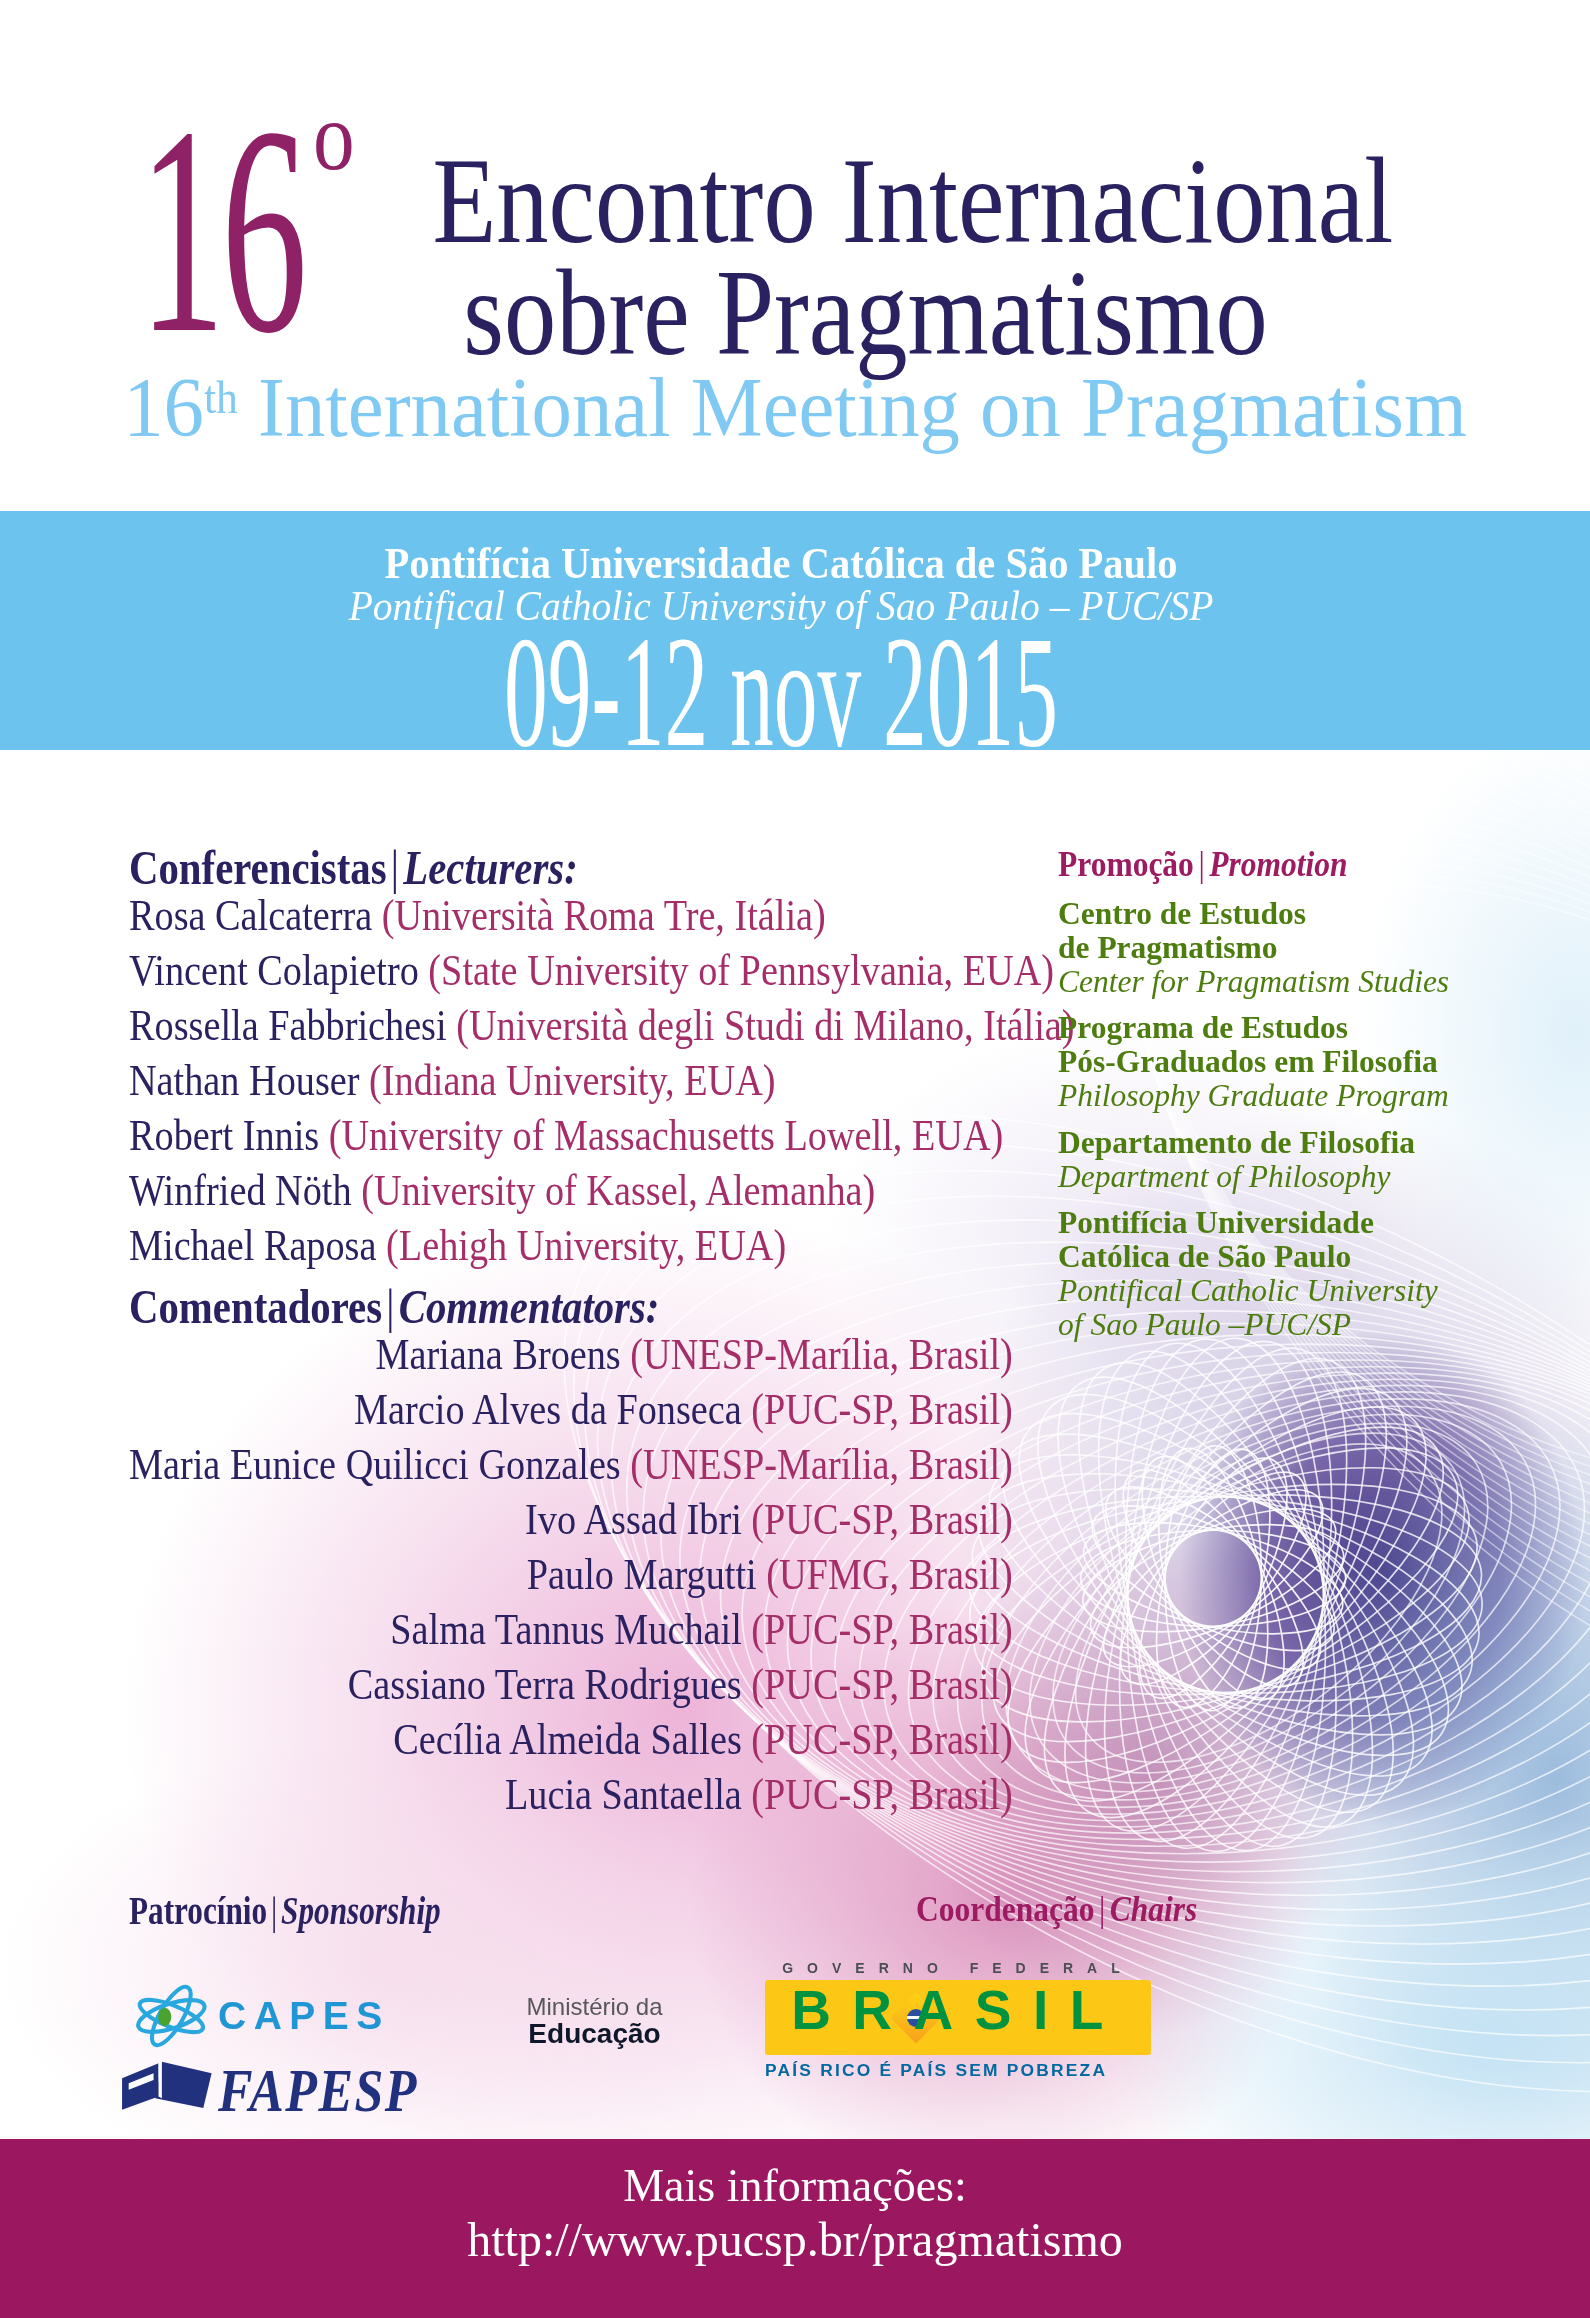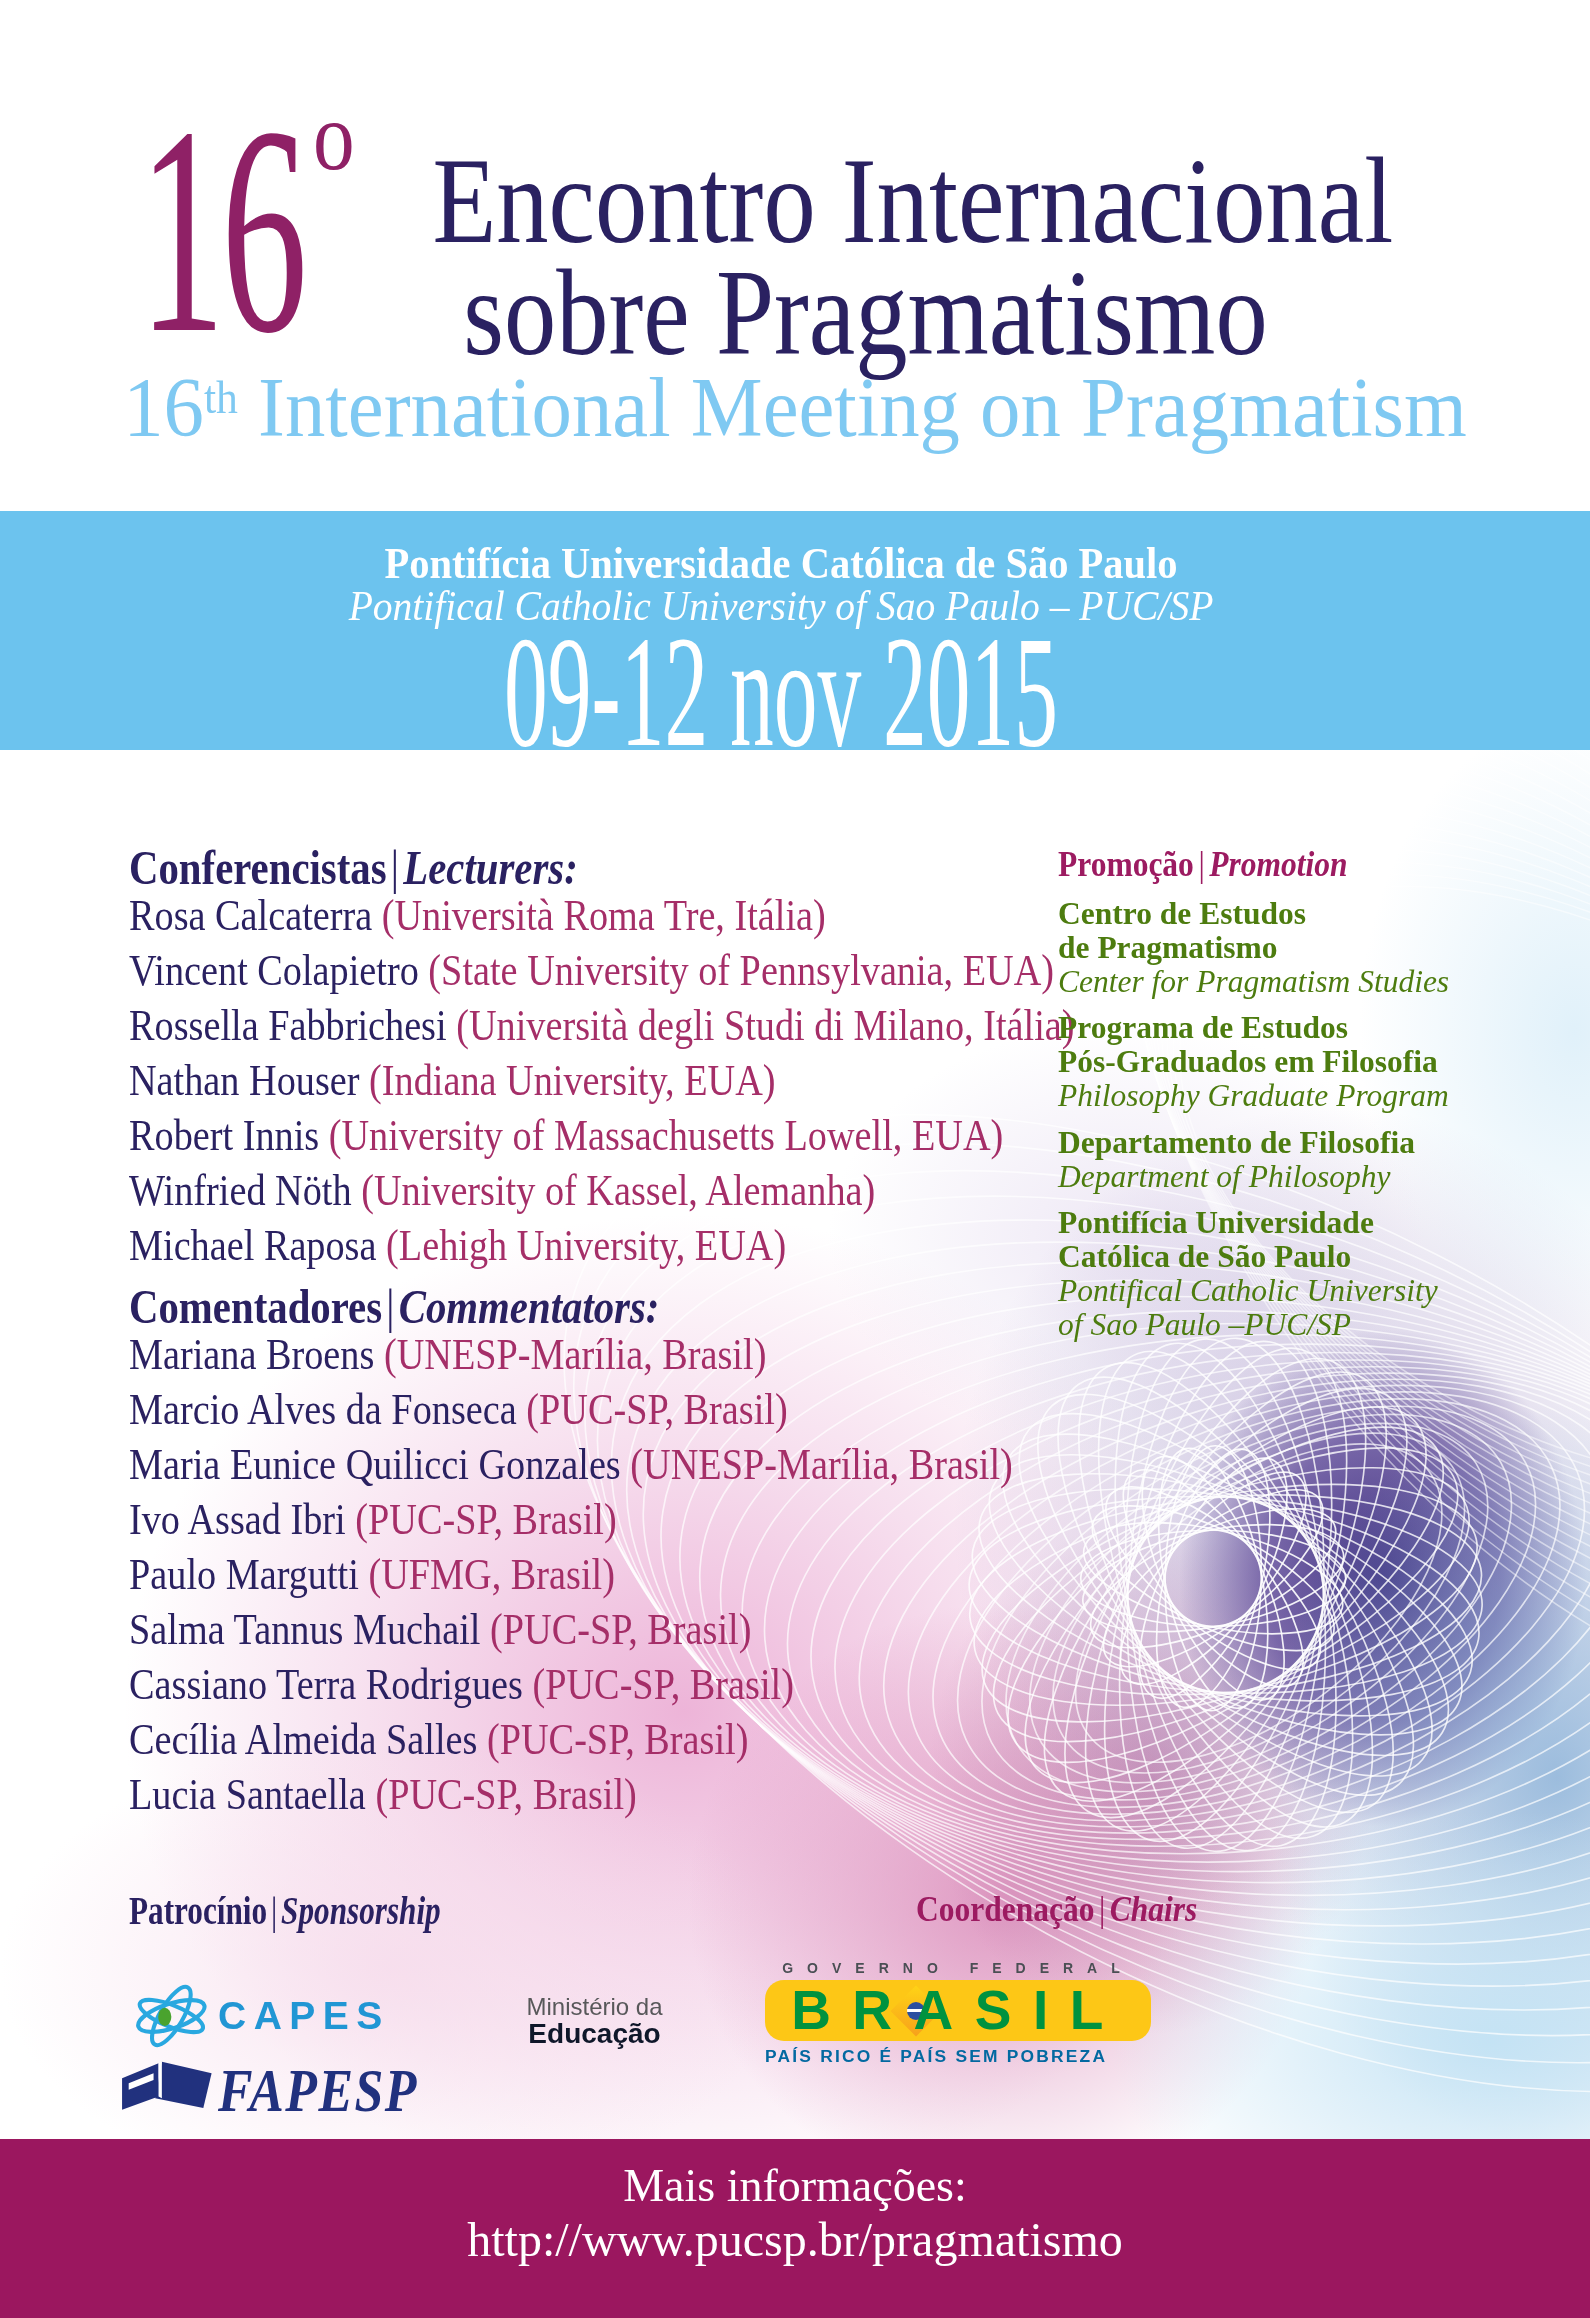--- a/index.html
+++ b/index.html
@@ -68,21 +68,21 @@
            transform:scaleX(.78);transform-origin:left top;white-space:nowrap;}
   .sp-head .it{font-style:italic;}
   .capes{left:133px;top:1981px;height:70px;display:flex;align-items:center;}
   .capes-text{font-family:"Liberation Sans",sans-serif;font-weight:bold;font-size:39px;
               letter-spacing:7.5px;color:#2196d4;margin-left:5px;}
   .mec{left:497px;top:1993px;width:195px;text-align:center;font-family:"Liberation Sans",sans-serif;line-height:27px;}
   .mec-1{font-size:24px;color:#58585a;}
   .mec-2{font-size:28px;font-weight:bold;color:#0f172a;}
   .brasil{left:765px;top:1960px;width:386px;font-family:"Liberation Sans",sans-serif;}
   .br-top{font-size:14px;font-weight:bold;letter-spacing:14px;color:#4a4f54;text-align:center;white-space:nowrap;}
-  .br-box{position:relative;margin-top:4.1px;height:61px;background:#fdc716;border-radius:19px;overflow:hidden;}
+  .br-box{position:relative;margin-top:4.1px;height:75px;background:#fdc716;border-radius:3px;overflow:hidden;}
   .br-name{position:relative;z-index:2;text-align:center;line-height:60px;font-size:55px;font-weight:bold;
            letter-spacing:21.5px;color:#00923f;}
   .br-diamond{position:absolute;z-index:1;left:39%;top:50%;width:36px;height:36px;
               transform:translate(-50%,-50%) rotate(45deg);
               background:linear-gradient(135deg,#ffd316,#f7a11b);}
   .br-globe{position:absolute;z-index:1;left:39%;top:50%;width:18px;height:18px;border-radius:50%;
             transform:translate(-50%,-50%);
             background:linear-gradient(#2b4fa0 40%,#ffffff 40%,#ffffff 58%,#2b4fa0 58%);}
   .br-tag{margin-top:5px;font-size:17.4px;font-weight:bold;letter-spacing:2.2px;color:#0369a1;text-align:left;white-space:nowrap;}
   .fapesp{left:117px;top:2056px;display:flex;align-items:center;}
@@ -222,21 +222,21 @@
     <div class="li"><span>Rossella Fabbrichesi</span> <span class="aff">(Università degli Studi di Milano, Itália)</span></div>
     <div class="li"><span>Nathan Houser</span> <span class="aff">(Indiana University, EUA)</span></div>
     <div class="li"><span>Robert Innis</span> <span class="aff">(University of Massachusetts Lowell, EUA)</span></div>
     <div class="li"><span>Winfried Nöth</span> <span class="aff">(University of Kassel, Alemanha)</span></div>
     <div class="li"><span>Michael Raposa</span> <span class="aff">(Lehigh University, EUA)</span></div>
   </div>
 
   <div class="abs sec-head navy" style="left:129px;top:1279px;">
     <span>Comentadores</span><span class="sep">|</span><span class="it">Commentators:</span>
   </div>
-  <div class="abs list" style="top:1327px;">
+  <div class="abs list" style="top:1327px;text-align:right;">
     <div class="li"><span>Mariana Broens</span> <span class="aff">(UNESP-Marília, Brasil)</span></div>
     <div class="li"><span>Marcio Alves da Fonseca</span> <span class="aff">(PUC-SP, Brasil)</span></div>
     <div class="li"><span>Maria Eunice Quilicci Gonzales</span> <span class="aff">(UNESP-Marília, Brasil)</span></div>
     <div class="li"><span>Ivo Assad Ibri</span> <span class="aff">(PUC-SP, Brasil)</span></div>
     <div class="li"><span>Paulo Margutti</span> <span class="aff">(UFMG, Brasil)</span></div>
     <div class="li"><span>Salma Tannus Muchail</span> <span class="aff">(PUC-SP, Brasil)</span></div>
     <div class="li"><span>Cassiano Terra Rodrigues</span> <span class="aff">(PUC-SP, Brasil)</span></div>
     <div class="li"><span>Cecília Almeida Salles</span> <span class="aff">(PUC-SP, Brasil)</span></div>
     <div class="li"><span>Lucia Santaella</span> <span class="aff">(PUC-SP, Brasil)</span></div>
   </div>

